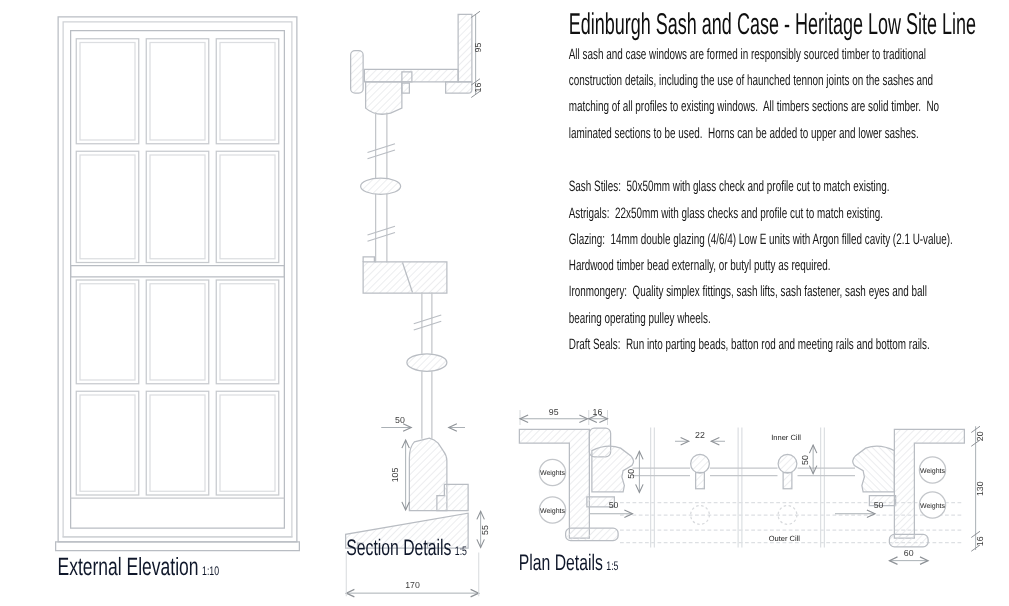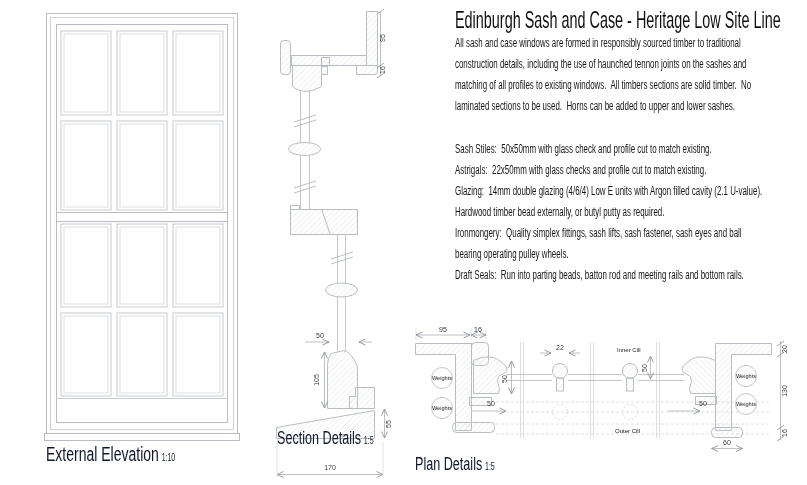--- a/index.html
+++ b/index.html
@@ -229,15 +229,15 @@
 </div>
 
 <div class="abs viewlabel" style="left:46px;top:443px">
   <span class="cond vl-lg"><span>External Elevation</span><span class="scale">1:10</span></span>
 </div>
 
 <div class="abs viewlabel" style="left:277px;top:428px">
   <span class="cond vl-md"><span>Section Details</span><span class="scale">1:5</span></span>
 </div>
 
-<div class="abs viewlabel" style="left:415px;top:454px">
+<div class="abs viewlabel" style="left:415px;top:440px">
   <span class="cond vl-md"><span>Plan Details</span><span class="scale">1:5</span></span>
 </div>
 
 </body></html>

